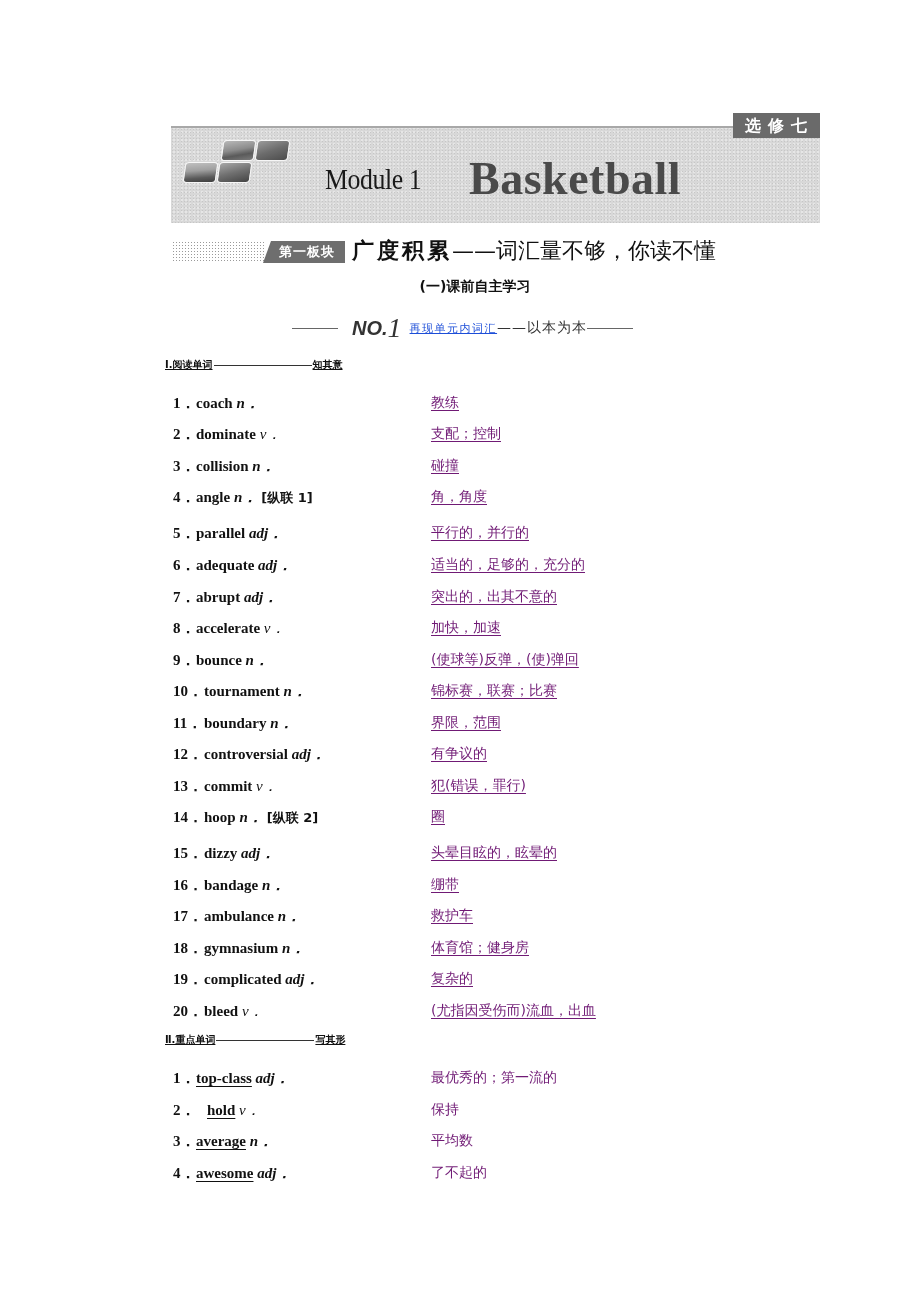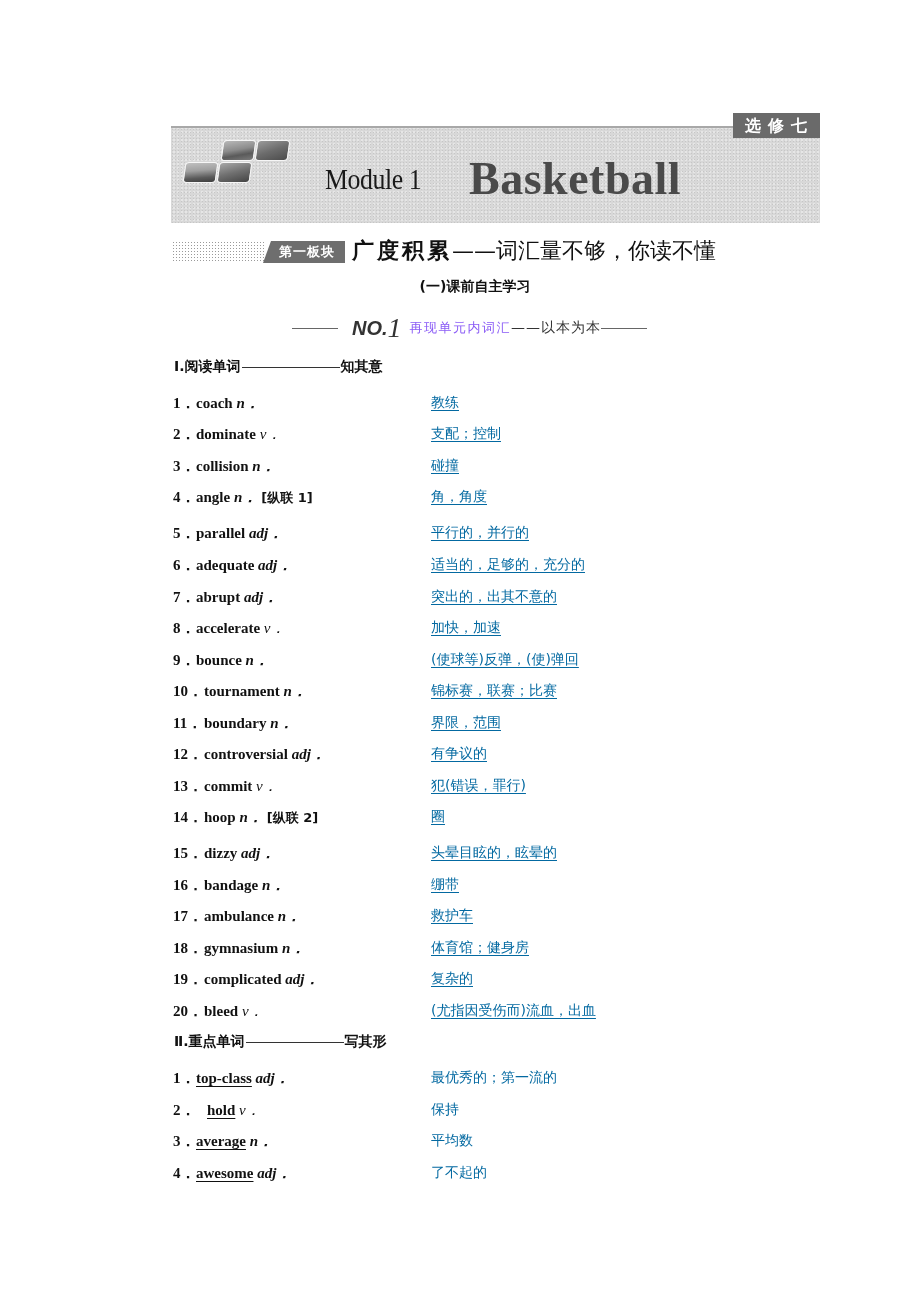--- a/index.html
+++ b/index.html
@@ -71,40 +71,40 @@
     }
 
     .no-line {
       position: absolute; left: 292px; top: 314px; height: 28px; white-space: nowrap;
       font-family: "DejaVu Sans", sans-serif; color: #222;
       display: flex; align-items: center;
     }
     .rule { display: inline-block; height: 1px; background: #666; }
     .no-mark { font-family: "Liberation Sans", sans-serif; font-style: italic; font-weight: bold; font-size: 20px; color: #333; margin-left: 14px; }
     .no-num { font-family: "Liberation Serif", serif; font-style: italic; font-size: 28px; color: #333; margin-right: 8px; }
-    .no-text { font-size: 13px; letter-spacing: 1.5px; color: #8b5cf6; }
+    .no-text { font-size: 11px; letter-spacing: 1.5px; color: #1d4ed8; text-decoration: underline; }
     .no-sub { font-size: 14px; color: #333; letter-spacing: 1px; }
 
     
     .sec-header {
-      position: absolute; left: 174px; font-family: "DejaVu Sans", sans-serif;
-      font-size: 14px; font-weight: bold; color: #111; white-space: nowrap;
-      display: flex; align-items: center;
+      position: absolute; left: 165px; font-family: "DejaVu Sans", sans-serif;
+      font-size: 10px; font-weight: bold; color: #111; white-space: nowrap;
+      display: flex; align-items: center; text-decoration: underline;
     }
     .sec-header .dash { display: inline-block; width: 98px; height: 1px; background: #333; margin: 0 1px; }
 
     
     .row { position: absolute; left: 173px; width: 620px; height: 22px; font-size: 15px; white-space: nowrap; }
     .row .num { position: absolute; left: 0; font-weight: bold; font-family: "Liberation Serif", serif; }
     .row .word { position: absolute; font-weight: bold; font-family: "Liberation Serif", serif; }
     .row .pos { font-style: italic; font-weight: bold; }
     .row .pos.v { font-weight: normal; }
     .row .note { font-weight: bold; font-family: "DejaVu Sans", sans-serif; font-size: 13px; margin-left: 4px; }
     .row .meaning {
-      position: absolute; left: 258px; font-family: "DejaVu Sans", sans-serif; font-size: 14px; color: #0369a1;
+      position: absolute; left: 258px; font-family: "DejaVu Sans", sans-serif; font-size: 14px; color: #701a75;
     }
     .row .meaning.u { text-decoration: underline; text-underline-offset: 3px; }
     .row .word .uw { text-decoration: underline; text-underline-offset: 3px; }
   </style>
 </head>
 <body>
 
 <div class="banner"></div>
 <div class="tag">选修七</div>
 <div class="photo p1"></div>

